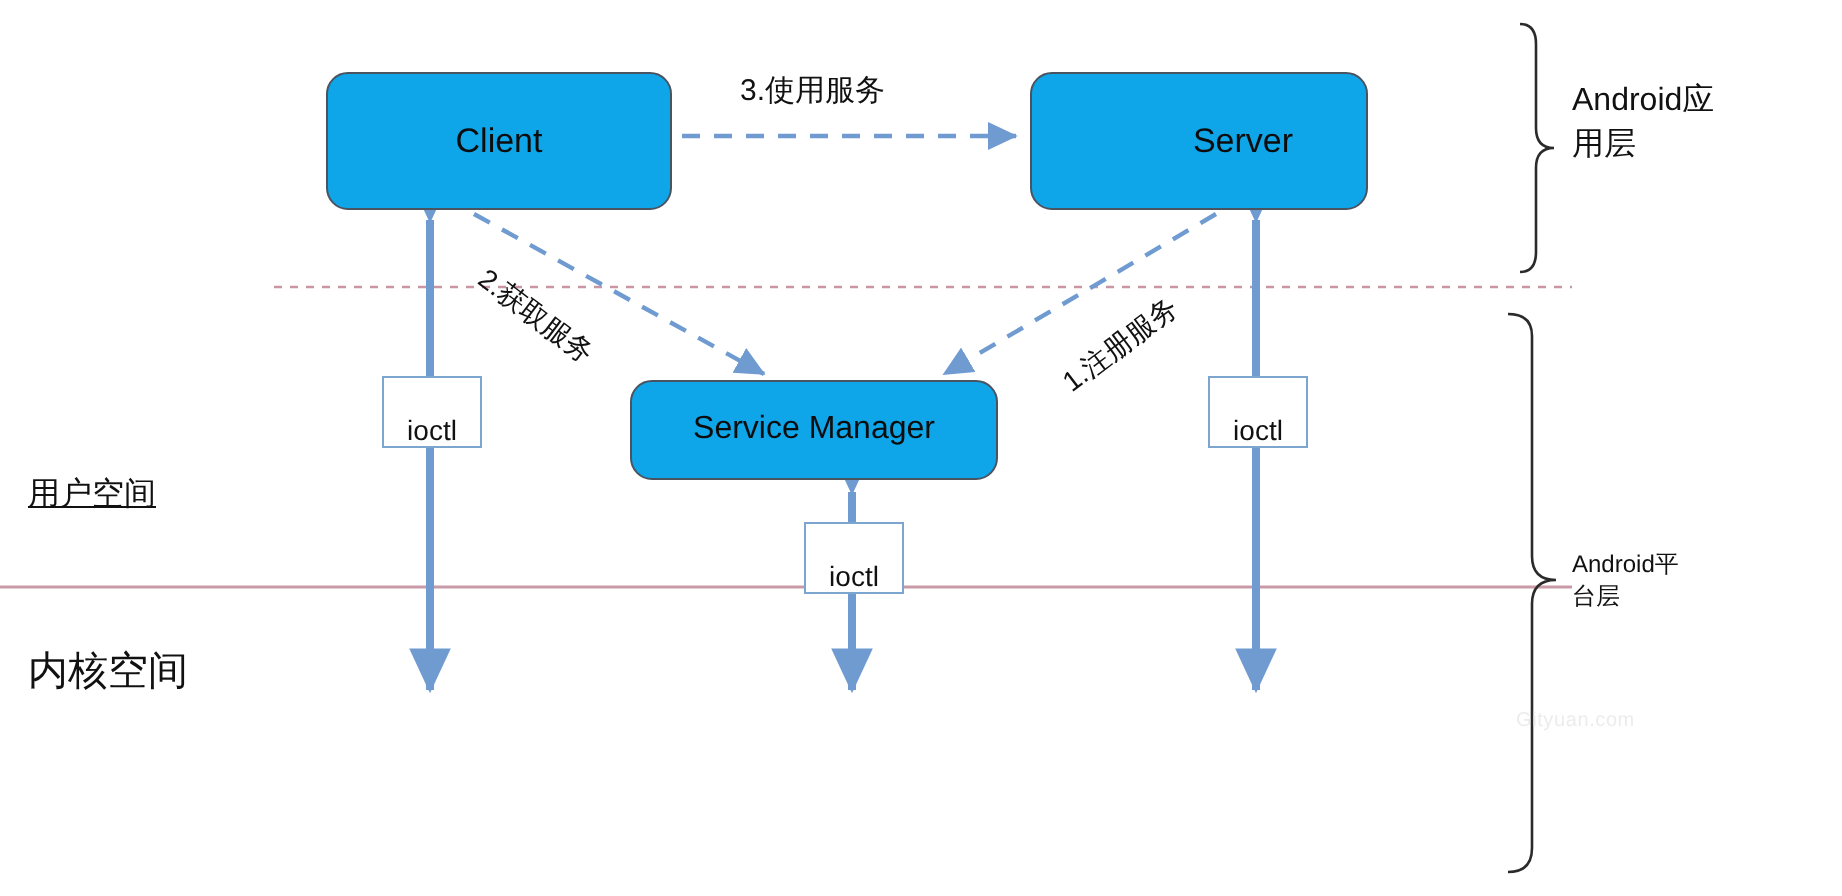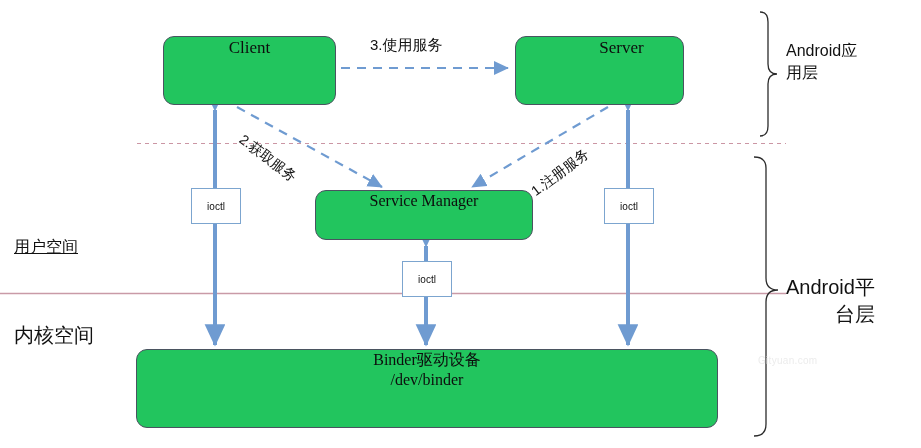--- a/index.html
+++ b/index.html
@@ -16,49 +16,48 @@
   }
   #svg-layer{
     position:absolute;
     left:0;top:0;
     width:921px;height:448px;
   }
   
   .node{
     position:absolute;
     box-sizing:border-box;
-    background:#22c55e;
+    background:#0ea5e9;
     border:1.4px solid #4a5360;
     border-radius:11px;
     display:flex;
-    align-items:flex-start;
+    align-items:center;
     justify-content:center;
     text-align:center;
     color:#0d0d0d;
     font-size:17px;
     line-height:1.25;
     z-index:4;
-    font-family:Liberation Serif, serif;
   }
   #node-client{left:163px;top:36px;width:173px;height:69px;}
   #node-server{left:515px;top:36px;width:169px;height:69px;padding-left:44px;}
-  #node-sm{left:315px;top:190px;width:218px;height:50px;font-size:16px;}
+  #node-sm{left:315px;top:190px;width:184px;height:50px;font-size:16px;}
   #node-binder{left:136px;top:349px;width:582px;height:79px;font-size:16px;}
   #node-binder .two-line{white-space:pre-line;}
 
   
   .ioctl{
     position:absolute;
     box-sizing:border-box;
     background:#ffffff;
     border:1px solid #7ca5cf;
     display:flex;
-    align-items:center;
+    align-items:flex-end;
     justify-content:center;
-    font-size:10px;
+    font-size:14px;
     color:#111;
     z-index:5;
   }
   #ioctl-left{left:191px;top:188px;width:50px;height:36px;}
   #ioctl-right{left:604px;top:188px;width:50px;height:36px;}
   #ioctl-mid{left:402px;top:261px;width:50px;height:36px;}
 
   
   .txt{
     position:absolute;
@@ -83,21 +82,21 @@
   #lbl-user-space{left:14px;top:237px;font-size:16px;text-decoration:underline;}
   #lbl-kernel-space{left:14px;top:322px;font-size:20px;}
   #lbl-app-layer{
     left:786px;top:40px;
     white-space:pre-line;
     font-size:16px;line-height:1.35;
   }
   #lbl-plat-layer{
     left:786px;top:274px;
     white-space:pre-line;
-    font-size:20px;line-height:1.35;text-align:right;
+    font-size:12px;line-height:1.35;
   }
   #watermark{
     left:758px;top:355px;
     font-size:10px;
     color:#ececec;
     letter-spacing:.3px;
   }
 </style>
 </head>
 <body>
@@ -146,24 +145,20 @@
   </div>
 
   <div class="node" id="node-server">
     <span>Server</span>
   </div>
 
   <div class="node" id="node-sm">
     <span>Service Manager</span>
   </div>
 
-  <div class="node" id="node-binder">
-    <span class="two-line">Binder驱动设备
-/dev/binder</span>
-  </div>
 
   <div class="ioctl" id="ioctl-left">
     <span>ioctl</span>
   </div>
 
   <div class="ioctl" id="ioctl-mid">
     <span>ioctl</span>
   </div>
 
   <div class="ioctl" id="ioctl-right">

